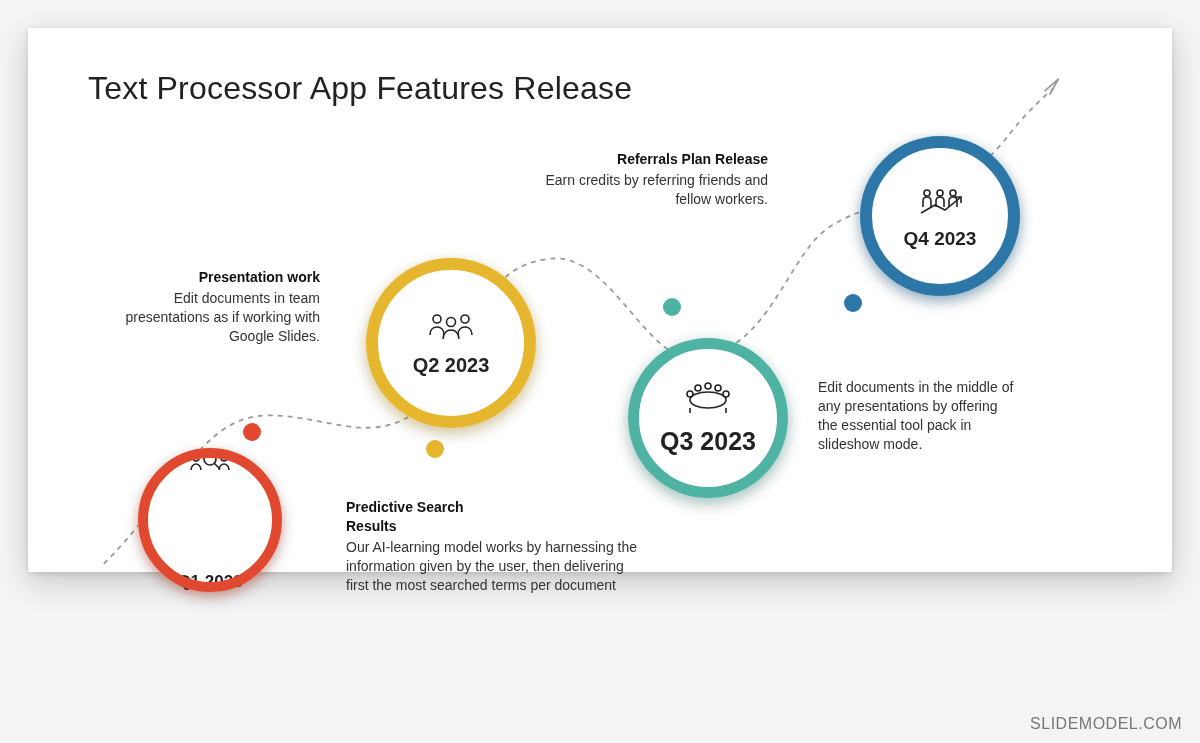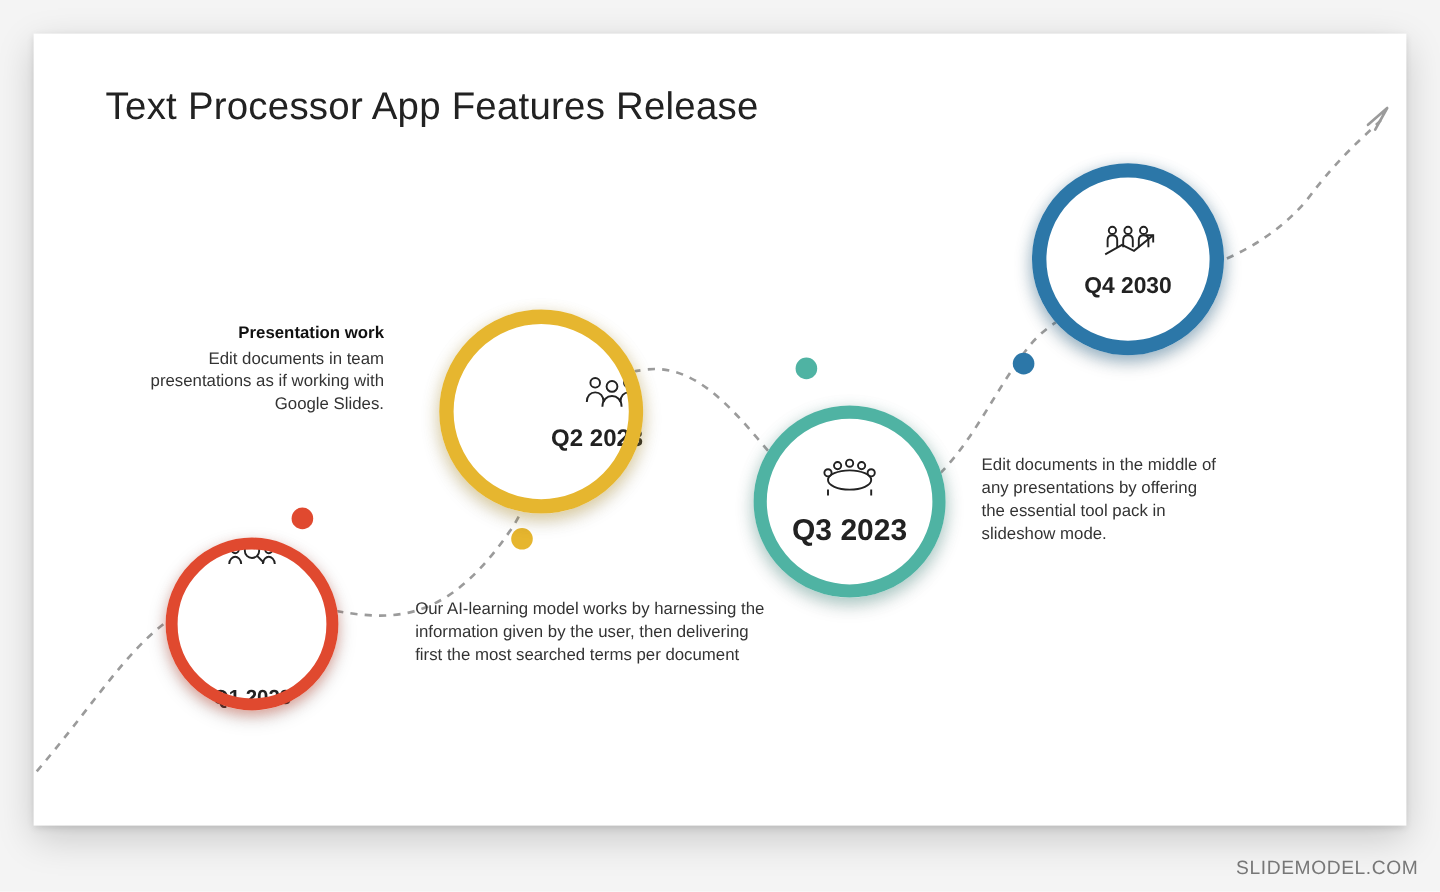--- a/index.html
+++ b/index.html
@@ -9,21 +9,21 @@
     width: 1200px;
     height: 743px;
     position: relative;
     overflow: hidden;
   }
   .slide {
     position: absolute;
     left: 28px;
     top: 28px;
     width: 1144px;
-    height: 660px;
+    height: 544px;
     background: #fff;
     box-shadow: 0 10px 30px rgba(0,0,0,0.18), 0 2px 6px rgba(0,0,0,0.12);
   }
   .title {
     position: absolute;
     left: 60px;
     top: 42px;
     font-size: 32px;
     font-weight: 400;
     color: #222;
@@ -117,21 +117,21 @@
           <circle cx="22" cy="11" r="6"></circle>
           <line x1="26" y1="15" x2="32" y2="21"></line>
         </svg>
       </span>
       <span class="label" style="font-size:17px;">Q1 2023</span>
     </div>
   </div>
 
   <div class="milestone" style="left:338px; top:230px;">
     <div class="dot" style="left:60px; top:182px; width:18px; height:18px; background:#E6B62F;"></div>
-    <div class="circle" style="width:170px; height:170px;align-items:flex-end;">
+    <div class="circle" style="width:170px; height:170px;">
       <div class="ring" style="border-width:12px; border-color:#E6B62F; box-shadow:0 4px 12px rgba(230,182,47,0.35);"></div>
       <span class="icon">
         <svg width="52" height="34" viewBox="0 0 52 34" stroke="#222" fill="none" stroke-width="1.6">
           <circle cx="12" cy="10" r="4"></circle>
             <path d="M5 26c0-5 3-8 7-8s7 3 7 8"></path>
           <circle cx="40" cy="10" r="4"></circle>
             <path d="M33 26c0-5 3-8 7-8s7 3 7 8"></path>
           <circle cx="26" cy="13" r="4.5"></circle>
             <path d="M18 30c0-6 4-9 8-9s8 3 8 9"></path>
         </svg>
@@ -169,33 +169,38 @@
           <circle cx="12" cy="10" r="3"></circle>
             <path d="M8 24v-6c0-3 2-4 4-4s4 1 4 4v6"></path>
           <circle cx="25" cy="10" r="3"></circle>
             <path d="M21 24v-6c0-3 2-4 4-4s4 1 4 4v6"></path>
           <circle cx="38" cy="10" r="3"></circle>
             <path d="M34 24v-6c0-3 2-4 4-4s4 1 4 4v6"></path>
           <path d="M6 30 L20 22 L30 27 L46 14"></path>
             <path d="M40 14 L46 14 L46 20"></path>
         </svg>
       </span>
-      <span class="label" style="font-size:19px;">Q4 2030</span>
+      <span class="label" style="font-size:19px;">Q4 2023</span>
     </div>
   </div>
 
   <div class="desc tr" style="left:80px; top:240px; width:212px;">
     <div class="h">Presentation work</div>
     <div>Edit documents in team presentations as if working with Google Slides.</div>
   </div>
 
   <div class="desc" style="left:318px; top:470px; width:300px;">
+    <div class="h" style="max-width:170px;">Predictive Search Results</div>
     <div>Our AI-learning model works by harnessing the information given by the user, then delivering first the most searched terms per document</div>
   </div>
 
   <div class="desc" style="left:790px; top:350px; width:200px;">
     <div>Edit documents in the middle of any presentations by offering the essential tool pack in slideshow mode.</div>
   </div>
 
+  <div class="desc tr" style="left:510px; top:122px; width:230px;">
+    <div class="h">Referrals Plan Release</div>
+    <div>Earn credits by referring friends and fellow workers.</div>
+  </div>
 
 </div>
 
 <div class="footer">SLIDEMODEL.COM</div>
 
 </body></html>

